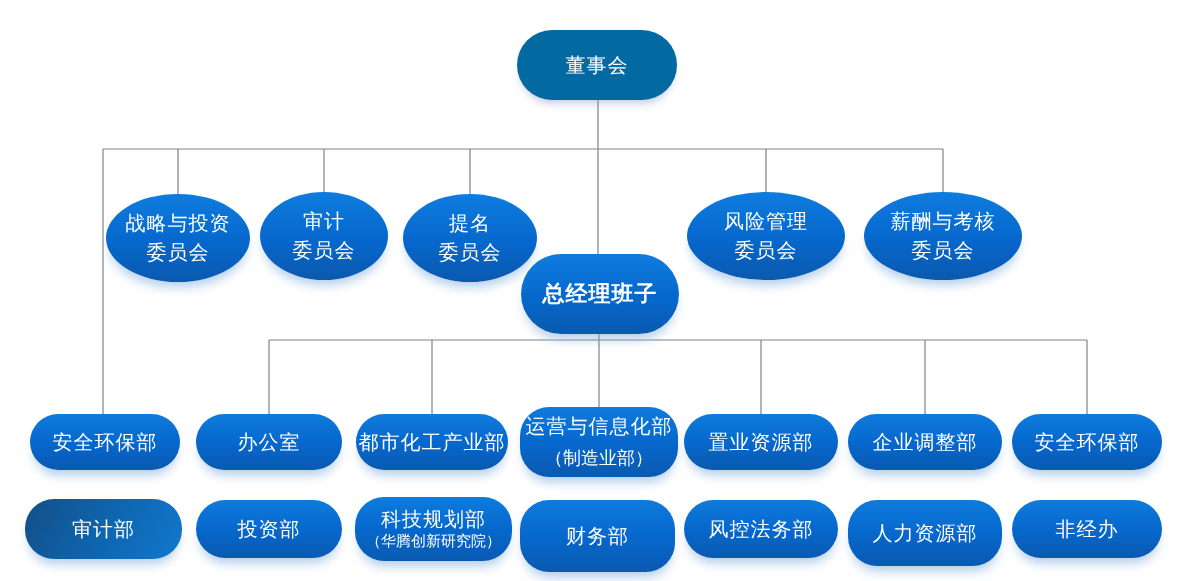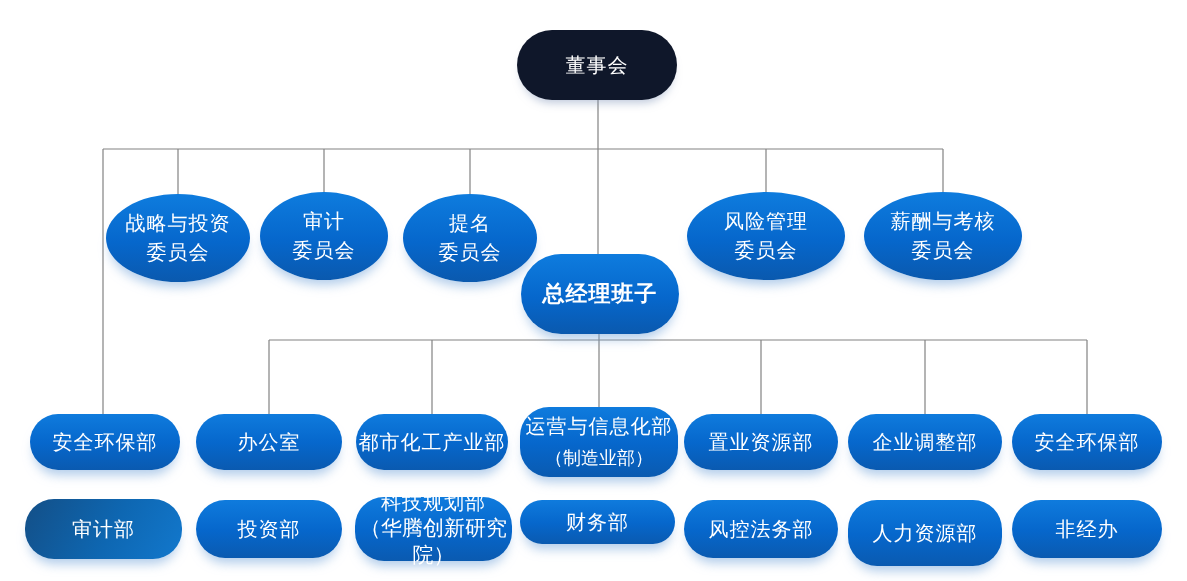--- a/index.html
+++ b/index.html
@@ -8,39 +8,39 @@
     font-family:"Liberation Serif","DejaVu Serif",serif;
   }
   .lines{position:absolute;left:0;top:0;pointer-events:none;}
   .node{
     position:absolute;display:flex;flex-direction:column;align-items:center;justify-content:center;
     color:#ffffff;text-align:center;letter-spacing:1px;
     box-shadow:0 9px 11px -4px rgba(125,170,220,.60);
   }
   .node .l1{white-space:pre-line;line-height:1.45;}
   .board{
-    background:#0f172a;border-radius:35px;font-size:20px;
+    background:#0369a1;border-radius:35px;font-size:20px;
     box-shadow:0 7px 9px -4px rgba(130,150,185,.5);
   }
   .oval{
     background:linear-gradient(180deg,#0E7CDE 0%,#0667CC 55%,#0A59AE 100%);
     border-radius:50%;font-size:20px;
   }
   .gm{
     background:linear-gradient(180deg,#0E7CDE 0%,#0667CC 55%,#0A59AE 100%);
     border-radius:40px;font-size:22px;font-weight:bold;justify-content:center;
   }
   .dept{
     background:linear-gradient(180deg,#0F7BDD 0%,#0667CC 52%,#0A5AB0 100%);
     border-radius:29px;font-size:20px;
   }
   .dept-dark{
     background:linear-gradient(118deg,#134F87 0%,#0E67B2 55%,#1278CD 100%);
   }
-  .dept .l2{font-size:21px;line-height:1.25;letter-spacing:0;}
+  .dept .l2{font-size:15px;line-height:1.25;letter-spacing:0;}
   .dept.two .l1{line-height:1.25;}
   .dept.two .l2-big{font-size:18px;line-height:1.3;letter-spacing:0;margin-top:8px;}
 </style>
 </head>
 <body>
 
 <div class="canvas">
 
   <svg class="lines" width="1187" height="581" viewBox="0 0 1187 581">
     <g stroke="#828282" stroke-width="1.2" fill="none">
@@ -124,21 +124,21 @@
   <div class="node dept" style="left:1012px;top:414px;width:150px;height:56px">
     <span class="l1">安全环保部</span>
   </div>
   <div class="node dept" style="left:196px;top:500px;width:146px;height:58px">
     <span class="l1">投资部</span>
   </div>
   <div class="node dept two" style="left:355px;top:497px;width:157px;height:64px">
     <span class="l1">科技规划部</span>
     <span class="l2">（华腾创新研究院）</span>
   </div>
-  <div class="node dept" style="left:520px;top:500px;width:155px;height:44px">
+  <div class="node dept" style="left:520px;top:500px;width:155px;height:72px">
     <span class="l1">财务部</span>
   </div>
   <div class="node dept" style="left:684px;top:500px;width:154px;height:58px">
     <span class="l1">风控法务部</span>
   </div>
   <div class="node dept" style="left:848px;top:500px;width:154px;height:66px">
     <span class="l1">人力资源部</span>
   </div>
   <div class="node dept" style="left:1012px;top:500px;width:150px;height:58px">
     <span class="l1">非经办</span>

